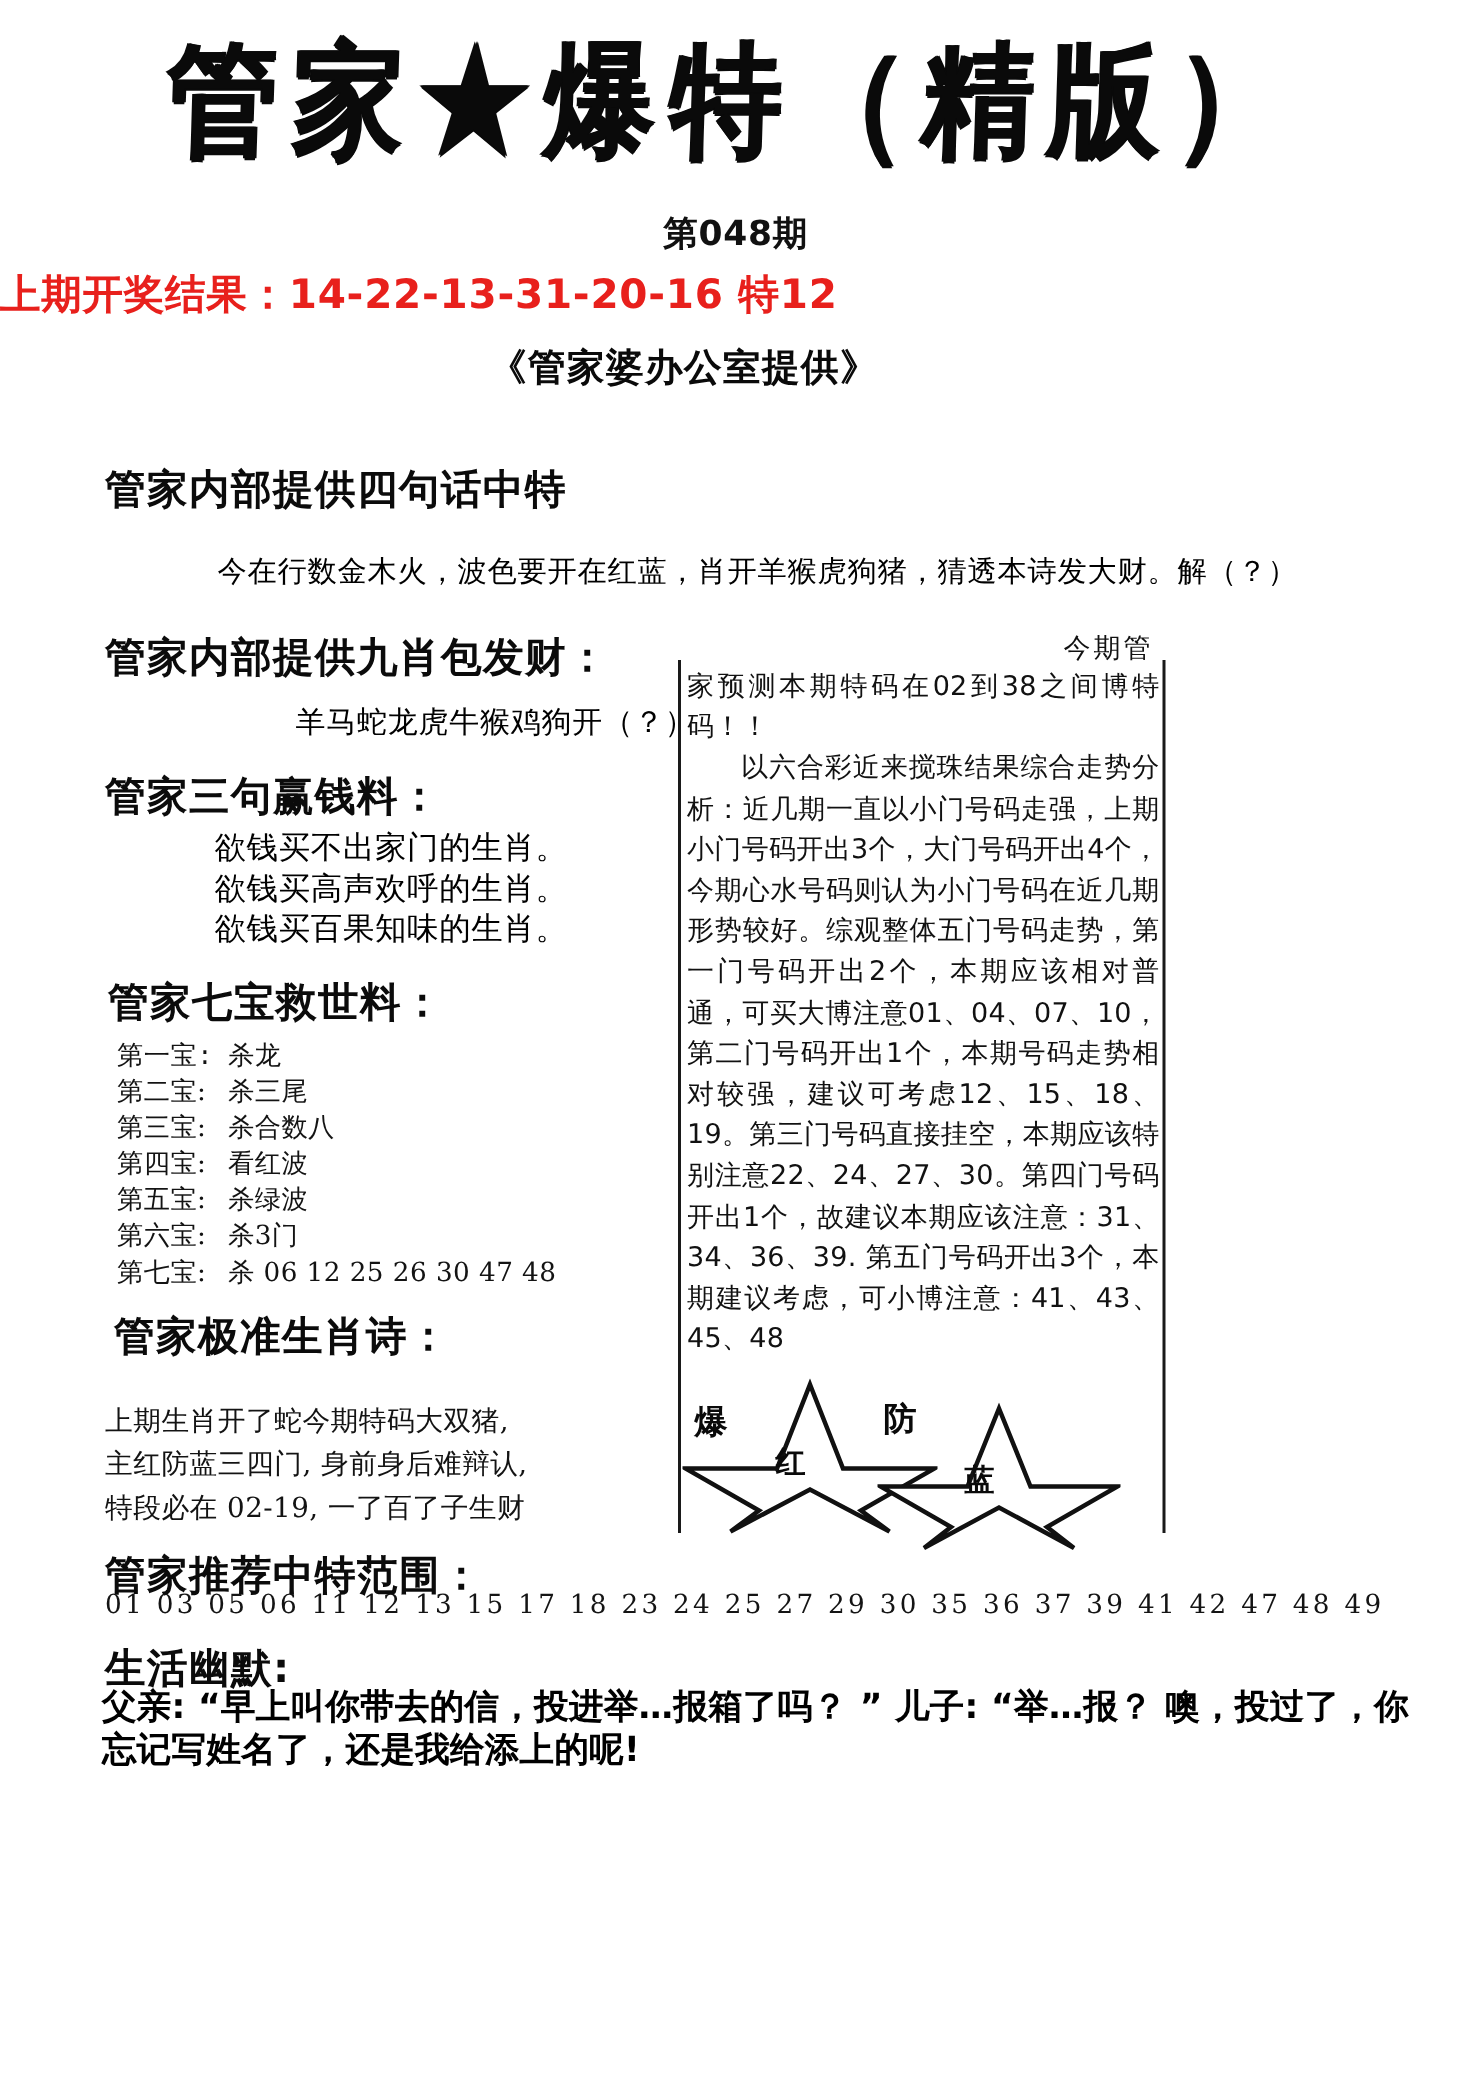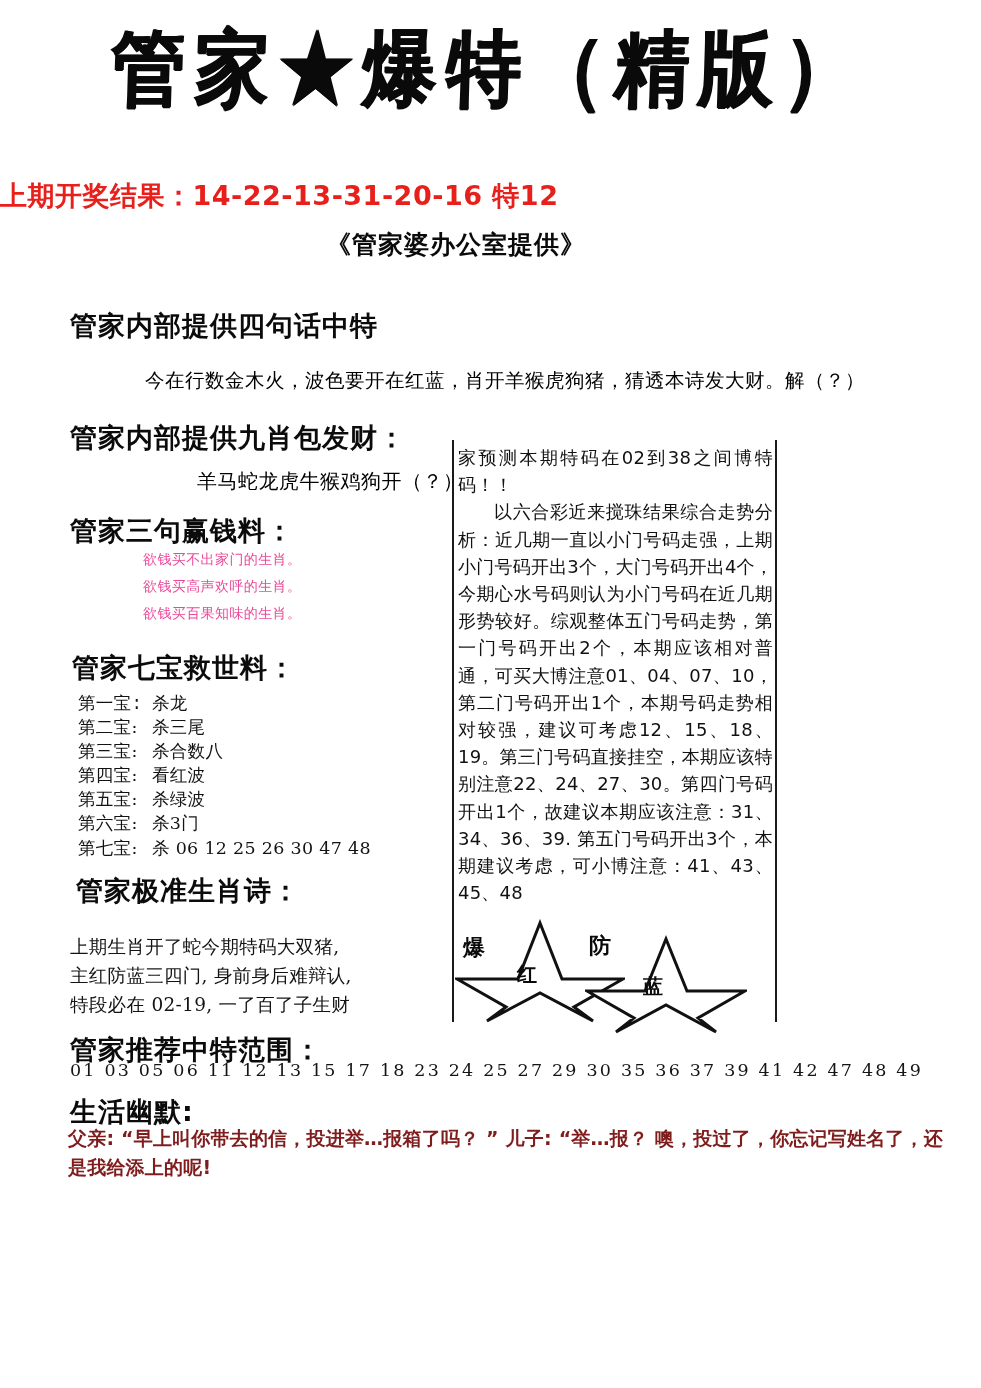--- a/index.html
+++ b/index.html
@@ -112,22 +112,22 @@
     left: 197px;
     top: 468px;
     font-size: 20px;
   }
 
   
   .three-line {
     position: absolute;
     left: 143px;
     font-family: "DejaVu Serif", "Liberation Serif", serif;
-    font-size: 14px;
-    color: #ec4899;
+    font-size: 21px;
+    color: #000000;
     white-space: nowrap;
     letter-spacing: 0.4px;
   }
 
   
   .treasure-row {
     position: absolute;
     left: 78px;
     font-family: "DejaVu Serif", "Liberation Serif", serif;
     font-size: 17.5px;
@@ -228,35 +228,36 @@
 
   
   #humor-head { left: 70px; top: 1094px; }
   #humor-body {
     position: absolute;
     left: 68px;
     top: 1124px;
     width: 880px;
     font-family: "DejaVu Sans", "Liberation Sans", sans-serif;
     font-weight: bold;
-    font-size: 19px;
+    font-size: 23px;
     line-height: 29px;
-    color: #7f1d1d;
+    color: #000000;
     letter-spacing: 0.2px;
   }
 </style>
 </head>
 <body>
 
 <div class="page">
 
   <div class="masthead">
     <div class="masthead-title">管家★爆特（精版）</div>
   </div>
 
+  <div class="issue-line">第048期</div>
   <div class="draw-line">上期开奖结果：14-22-13-31-20-16  特12</div>
   <div class="office-line">《管家婆办公室提供》</div>
 
   <div class="sec-head" style="left:70px; top:308px;">管家内部提供四句话中特</div>
   <div class="body-line" id="poem4">今在行数金木火，波色要开在红蓝，肖开羊猴虎狗猪，猜透本诗发大财。解（？）</div>
 
   <div class="sec-head" style="left:70px; top:420px;">管家内部提供九肖包发财：</div>
   <div class="body-line" id="nine-zodiac">羊马蛇龙虎牛猴鸡狗开（？）</div>
 
   <div class="sec-head" style="left:70px; top:513px;">管家三句赢钱料：</div>
@@ -286,20 +287,21 @@
   </div>
   <div class="treasure-row" style="top:836px;">
     <span class="t-label">第七宝:</span><span class="t-val">杀 06 12 25 26 30 47 48</span>
   </div>
 
   <div class="sec-head" style="left:76px; top:873px;">管家极准生肖诗：</div>
   <div class="zpoem-line" style="top:934px;">上期生肖开了蛇今期特码大双猪,</div>
   <div class="zpoem-line" style="top:963px;">主红防蓝三四门, 身前身后难辩认,</div>
   <div class="zpoem-line" style="top:992px;">特段必在 02-19, 一了百了子生财</div>
 
+  <div class="analysis-head">今期管</div>
   <div class="analysis-box"></div>
   <div class="analysis-text">
     <p>家预测本期特码在02到38之间博特码！！</p>
     <p class="indent">以六合彩近来搅珠结果综合走势分析：近几期一直以小门号码走强，上期小门号码开出3个，大门号码开出4个，今期心水号码则认为小门号码在近几期形势较好。综观整体五门号码走势，第一门号码开出2个，本期应该相对普通，可买大博注意01、04、07、10，第二门号码开出1个，本期号码走势相对较强，建议可考虑12、15、18、19。第三门号码直接挂空，本期应该特别注意22、24、27、30。第四门号码开出1个，故建议本期应该注意：31、34、36、39. 第五门号码开出3个，本期建议考虑，可小博注意：41、43、45、48</p>
   </div>
 
   <div class="stars-wrap">
     <div class="star-unit" style="left:0px; top:14px;">
       <svg width="170" height="106" viewBox="0 0 170 106">
         <polygon points="85,4 107,60 168,60 119,88 138,102 85,74 32,102 51,88 2,60 63,60" fill="#ffffff" stroke="#111111" stroke-width="3" stroke-linejoin="miter"></polygon>

